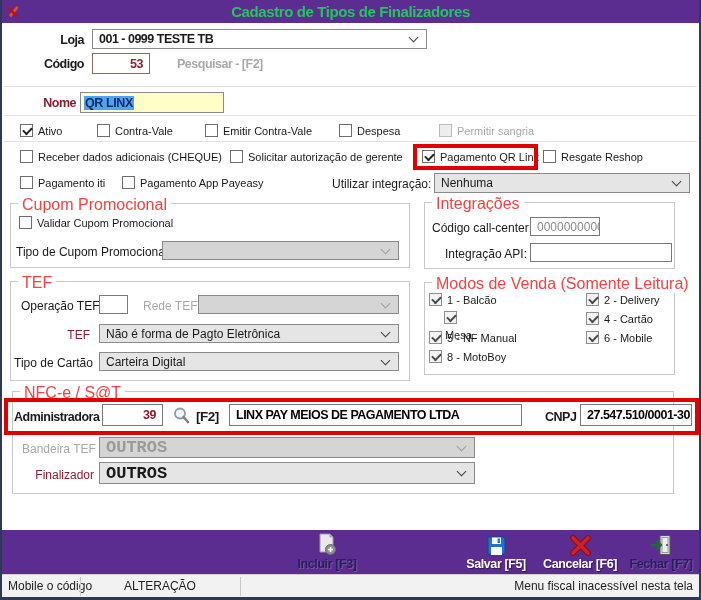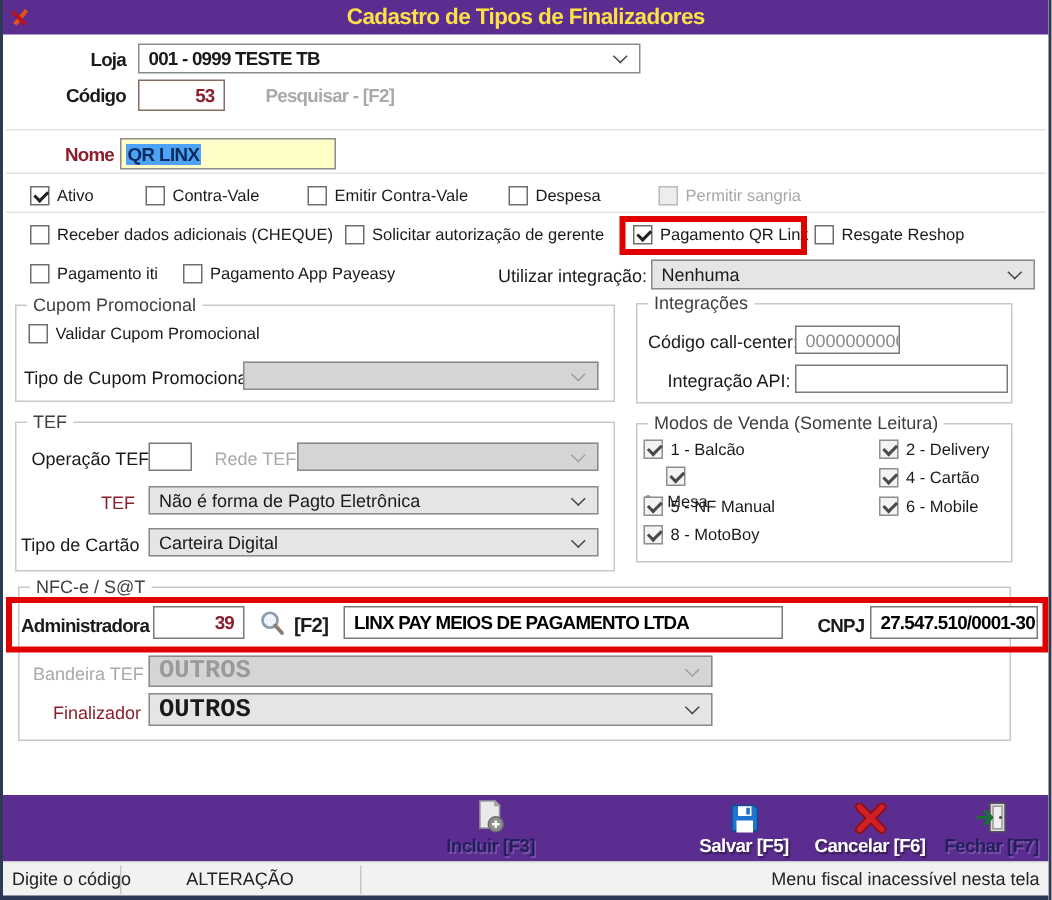--- a/index.html
+++ b/index.html
@@ -5,21 +5,21 @@
   html,body{margin:0;padding:0;background:#9a9a9a;}
   .window{
     position:relative;width:701px;height:600px;background:#ffffff;
     font-family:"Liberation Sans",sans-serif;overflow:hidden;
     box-sizing:border-box;border-left:2px solid #2e3a55;border-right:2px solid #2e3a55;
   }
   .abs{position:absolute;}
   
   .titlebar{position:absolute;left:0;top:0;right:0;height:23px;background:#5b2d90;
     display:flex;align-items:center;justify-content:center;}
-  .titlebar .t{color:#fde047;font-weight:bold;font-size:15px;letter-spacing:-0.4px;}
+  .titlebar .t{color:#22c55e;font-weight:bold;font-size:15px;letter-spacing:-0.4px;}
   .applogo{position:absolute;left:4px;top:4px;width:15px;height:15px;}
   
   .lbl{font-size:12px;color:#1a1a1a;white-space:nowrap;}
   .cond{font-weight:bold;letter-spacing:-0.5px;font-size:12.5px;}
   .maroon{color:#8b1e2d;}
   .grayt{color:#a9a9a9;}
   .rt{text-align:right;}
   
   .inp{position:absolute;background:#fff;border:1px solid #7a7a7a;font-size:12px;
     display:flex;align-items:center;padding:0 6px;box-sizing:border-box;white-space:nowrap;overflow:hidden;}
@@ -37,21 +37,21 @@
   .ck{position:absolute;display:flex;align-items:center;gap:5px;font-size:11px;color:#1a1a1a;white-space:nowrap;height:15px;}
   .ck .box{width:13px;height:13px;background:#fff;border:1px solid #6e6e6e;box-sizing:border-box;position:relative;flex:none;}
   .ck.checked .box::after{content:"";position:absolute;left:2px;top:2px;width:7px;height:4px;
     border-left:2px solid #222;border-bottom:2px solid #222;transform:rotate(-45deg);}
   .ck.dis{color:#a8a8a8;}
   .ck.dis .box{background:#ededed;border-color:#bbb;}
   .ck.ro .box{background:#f3f3f3;border-color:#8f8f8f;}
   .ck.ro.checked .box::after{border-color:#4a4a4a;}
   
   .grp{position:absolute;border:1px solid #c9c9c9;box-sizing:border-box;}
-  .grp .gt{position:absolute;top:-8px;left:7px;background:#fff;padding:0 4px;font-size:12px;color:#404040;white-space:nowrap;}
+  .grp .gt{position:absolute;top:-8px;left:7px;background:#fff;padding:0 4px;font-size:16px;color:#ef4444;white-space:nowrap;}
   
   .redbox{position:absolute;border:4px solid #e10000;box-sizing:border-box;z-index:6;pointer-events:none;}
   
   .hline{position:absolute;left:2px;right:2px;height:1px;background:#e2e2e2;}
   
   .nomefield{position:absolute;background:#fffec8;border:1px solid #8a8a8a;box-sizing:border-box;
     display:flex;align-items:center;padding:0 3px;}
   .sel{background:#4da3f5;color:#0a2a5e;font-weight:bold;letter-spacing:-0.4px;font-size:12.5px;padding:0 1px;}
   
   .toolbar{position:absolute;left:0;right:0;top:530px;height:44px;background:#5b2d90;z-index:4;}
@@ -301,21 +301,21 @@
         <rect x="11" y="3.5" width="6" height="15" fill="#efefef" stroke="#999"></rect>
         <circle cx="16" cy="11" r="1" fill="#444"></circle>
         <path d="M1,11 h8 M6,7 l4,4 -4,4" stroke="#1f6b3a" stroke-width="2.4" fill="none" stroke-linecap="round" stroke-linejoin="round"></path>
       </svg>
         </span>
       <span class="tlabel">Fechar [F7]</span>
     </div>
   </div>
 
   <div class="statusbar">
-    <span class="cell" style="left:6px;">Digite o código</span>
+    <span class="cell" style="left:6px;">Mobile o código</span>
     <span class="vsep" style="left:78px;"></span>
     <span class="cell" style="left:78px;width:160px;text-align:center;">ALTERAÇÃO</span>
     <span class="vsep" style="left:238px;"></span>
     <span class="cell" style="right:6px;">Menu fiscal inacessível nesta tela</span>
   </div>
 
   <div class="bottomedge"></div>
 </div>
 
 </body></html>

